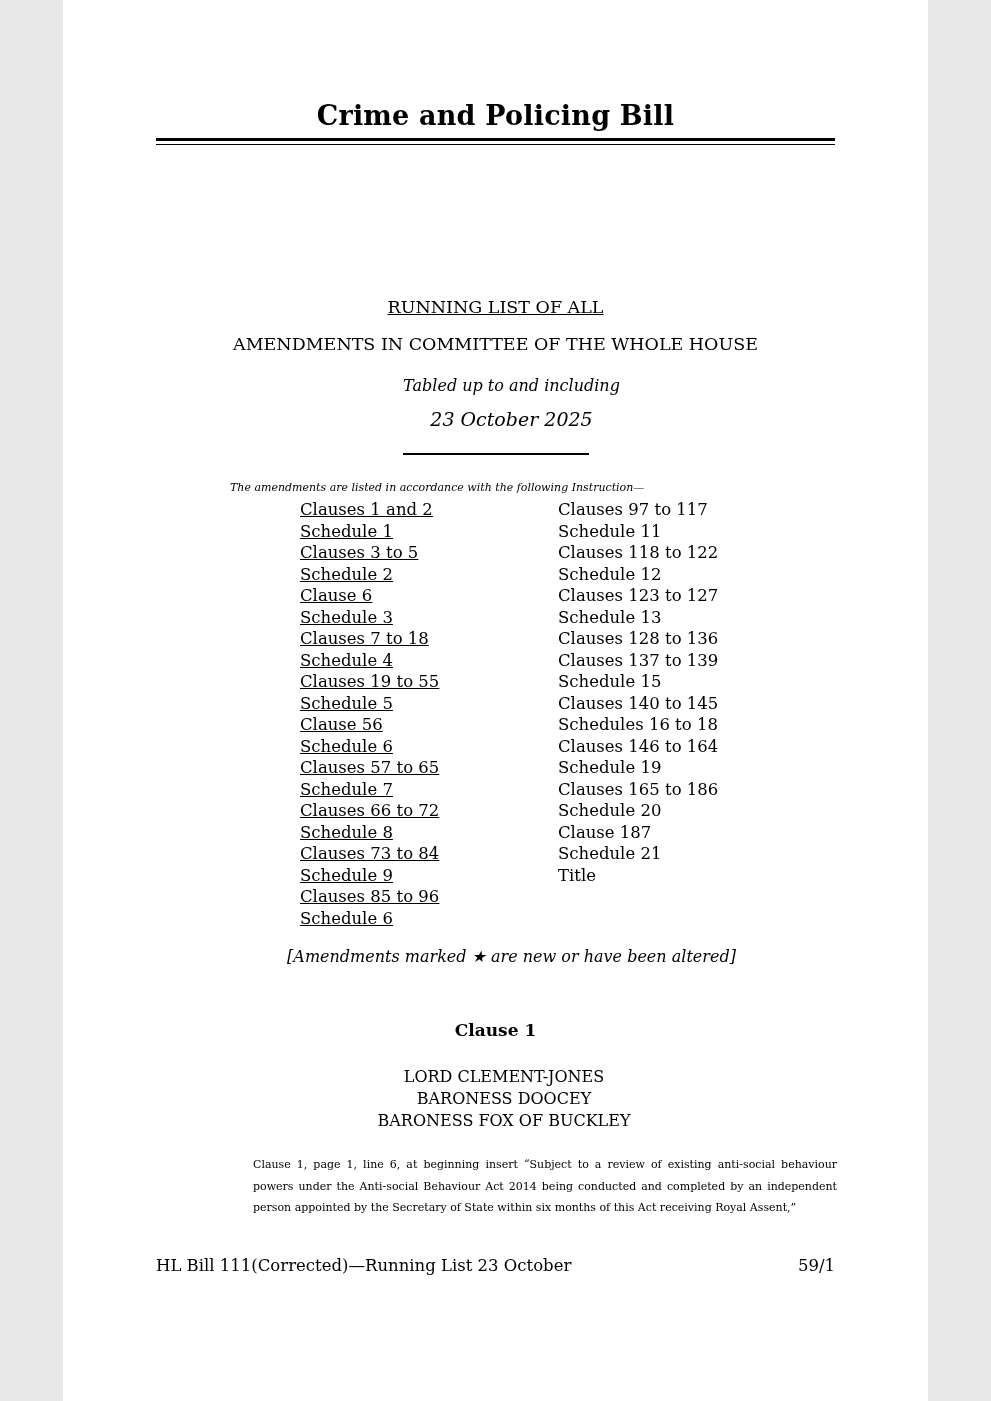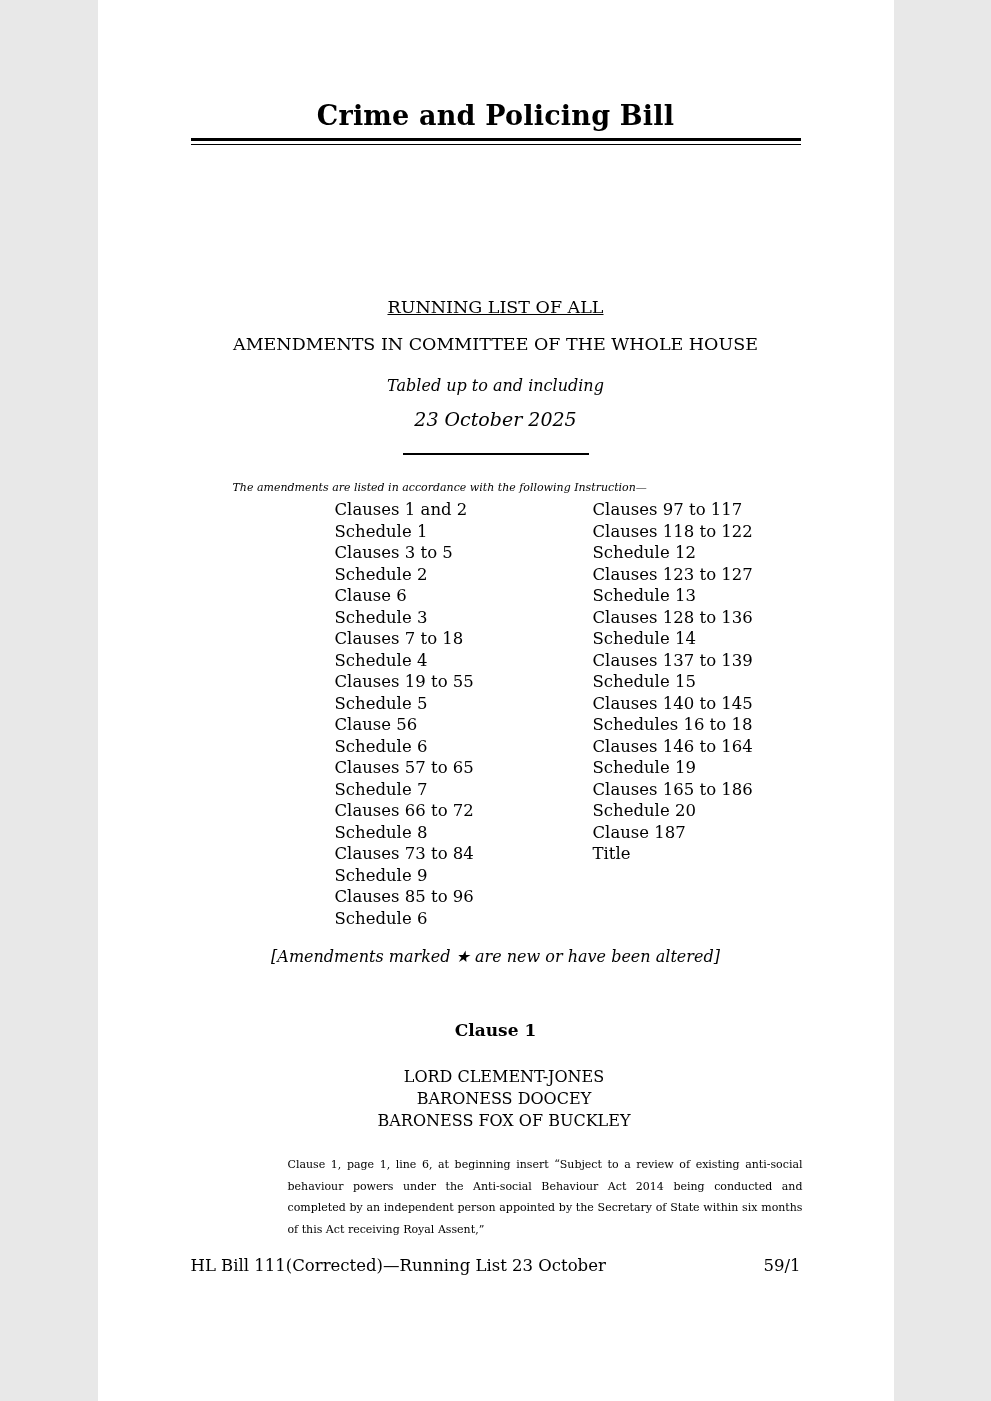--- a/index.html
+++ b/index.html
@@ -1,28 +1,28 @@
 <!DOCTYPE html>
 <html><head>
 <meta charset="utf-8">
 <style>
   html, body { margin: 0; padding: 0; background: #e8e8e8; }
   .page {
     position: relative;
-    width: 796px;
+    width: 865px;
     height: 1401px;
     margin: 0 auto;
     background: #ffffff;
     color: #000000;
     font-family: "DejaVu Serif", serif;
     box-sizing: border-box;
     overflow: hidden;
   }
   .centered { text-align: center; }
-  .italic { font-style: italic; }
+  .italic { font-style: italic; padding-left: 32px; }
 
   
   .bill-title {
     margin: 0;
     padding-top: 100px;
     font-size: 27px;
     font-weight: bold;
     text-align: center;
     letter-spacing: 0.2px;
   }
@@ -43,21 +43,21 @@
     font-size: 11px;
     line-height: 21px;
   }
   .instr-cols {
     display: flex;
     margin-left: 237px;
     margin-top: 1px;
     font-size: 16.5px;
     line-height: 21.5px;
   }
-  .instr-col-left { width: 258px; }
+  .instr-col-left { width: 258px; text-decoration: underline; }
   .instr-col-right { flex: 1; }
 
   
   .star-note {
     margin-top: 18px;
     font-size: 16px;
   }
 
   
   .clause-heading {
@@ -133,35 +133,36 @@
         <div>Schedule 7</div>
         <div>Clauses 66 to 72</div>
         <div>Schedule 8</div>
         <div>Clauses 73 to 84</div>
         <div>Schedule 9</div>
         <div>Clauses 85 to 96</div>
         <div>Schedule 6</div>
       </div>
     <div class="instr-col-right">
         <div>Clauses 97 to 117</div>
+        <div>Schedule 11</div>
         <div>Clauses 118 to 122</div>
         <div>Schedule 12</div>
         <div>Clauses 123 to 127</div>
         <div>Schedule 13</div>
         <div>Clauses 128 to 136</div>
-        <div>Schedule 14</div>
         <div>Clauses 137 to 139</div>
         <div>Schedule 15</div>
         <div>Clauses 140 to 145</div>
         <div>Schedules 16 to 18</div>
         <div>Clauses 146 to 164</div>
         <div>Schedule 19</div>
         <div>Clauses 165 to 186</div>
         <div>Schedule 20</div>
         <div>Clause 187</div>
+        <div>Schedule 21</div>
         <div>Title</div>
       </div>
   </div>
 
   <div class="star-note centered italic">[Amendments marked ★ are new or have been altered]</div>
 
   <h2 class="clause-heading">Clause 1</h2>
 
   <div class="sponsors">
       <div>LORD CLEMENT-JONES</div>

